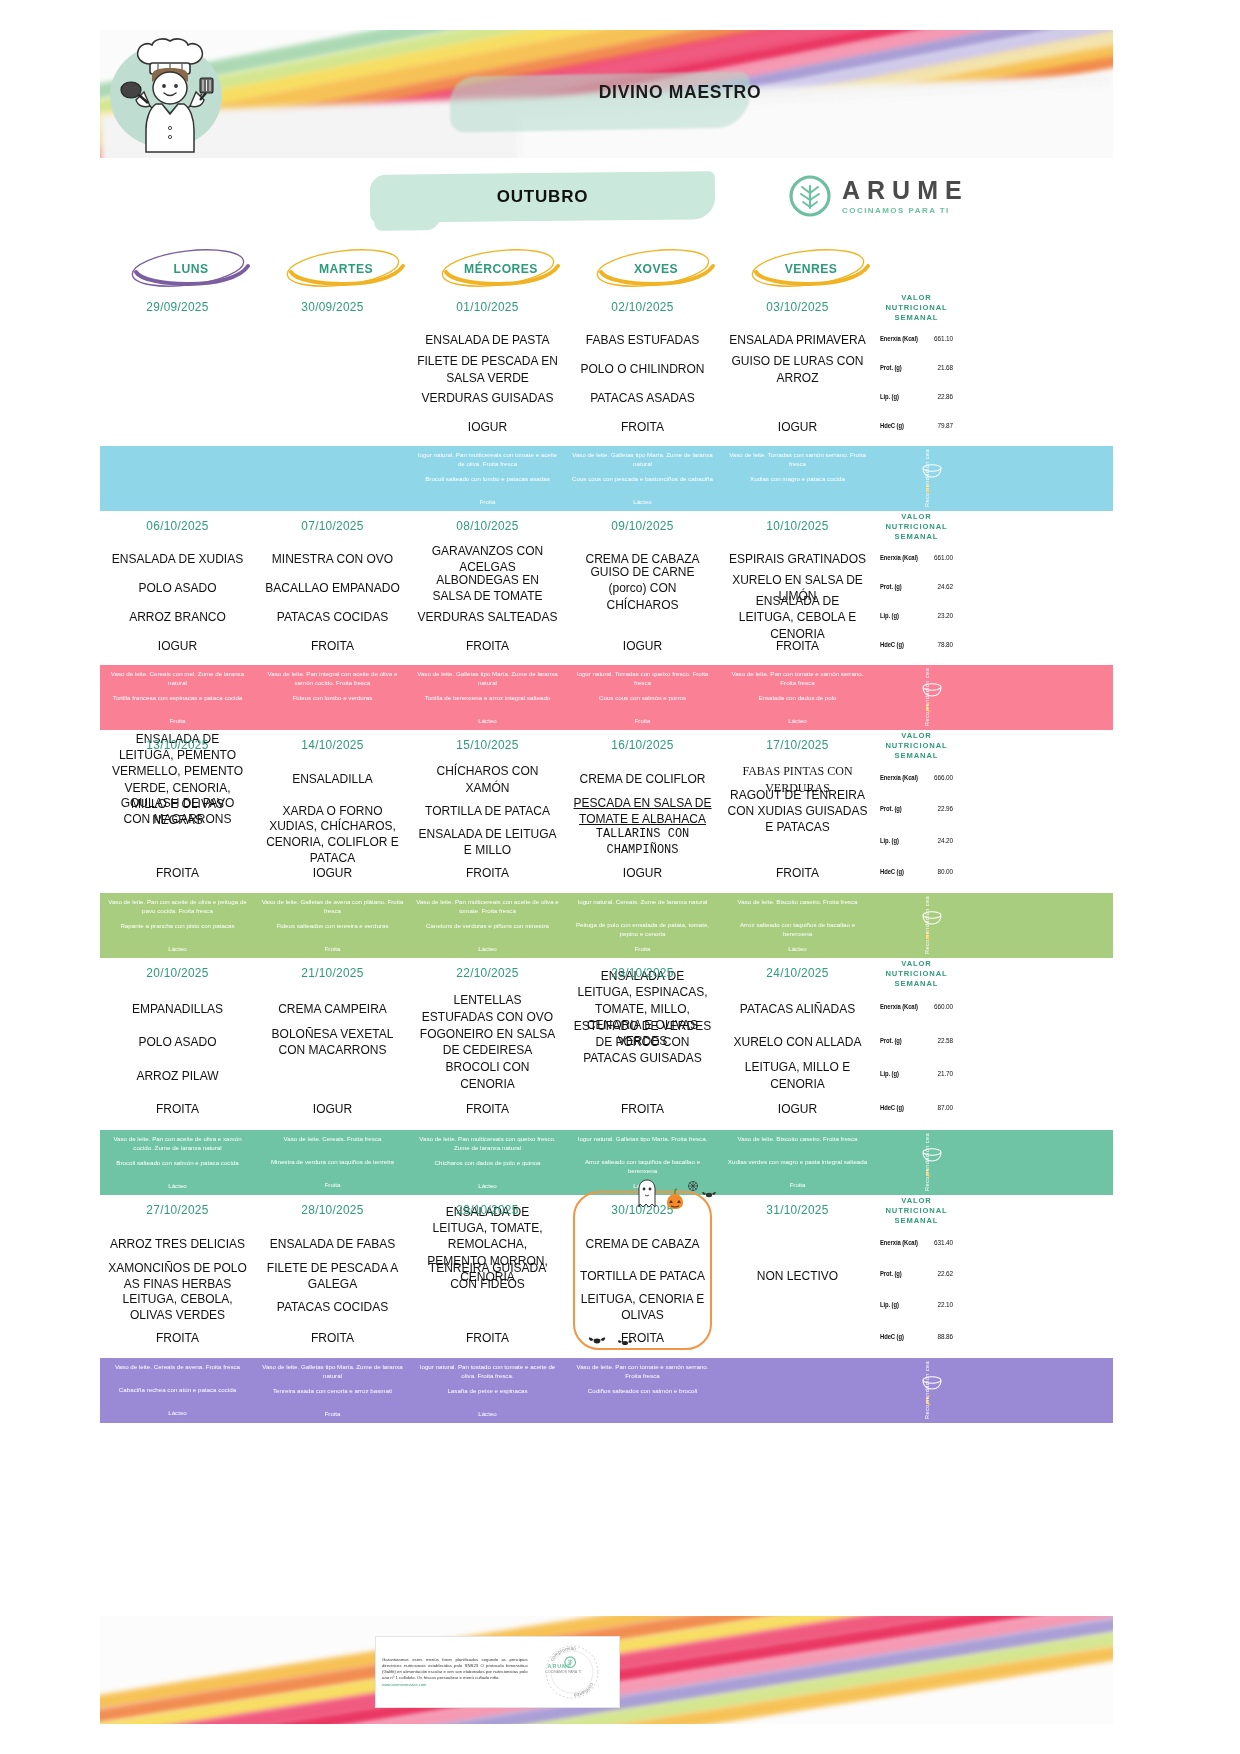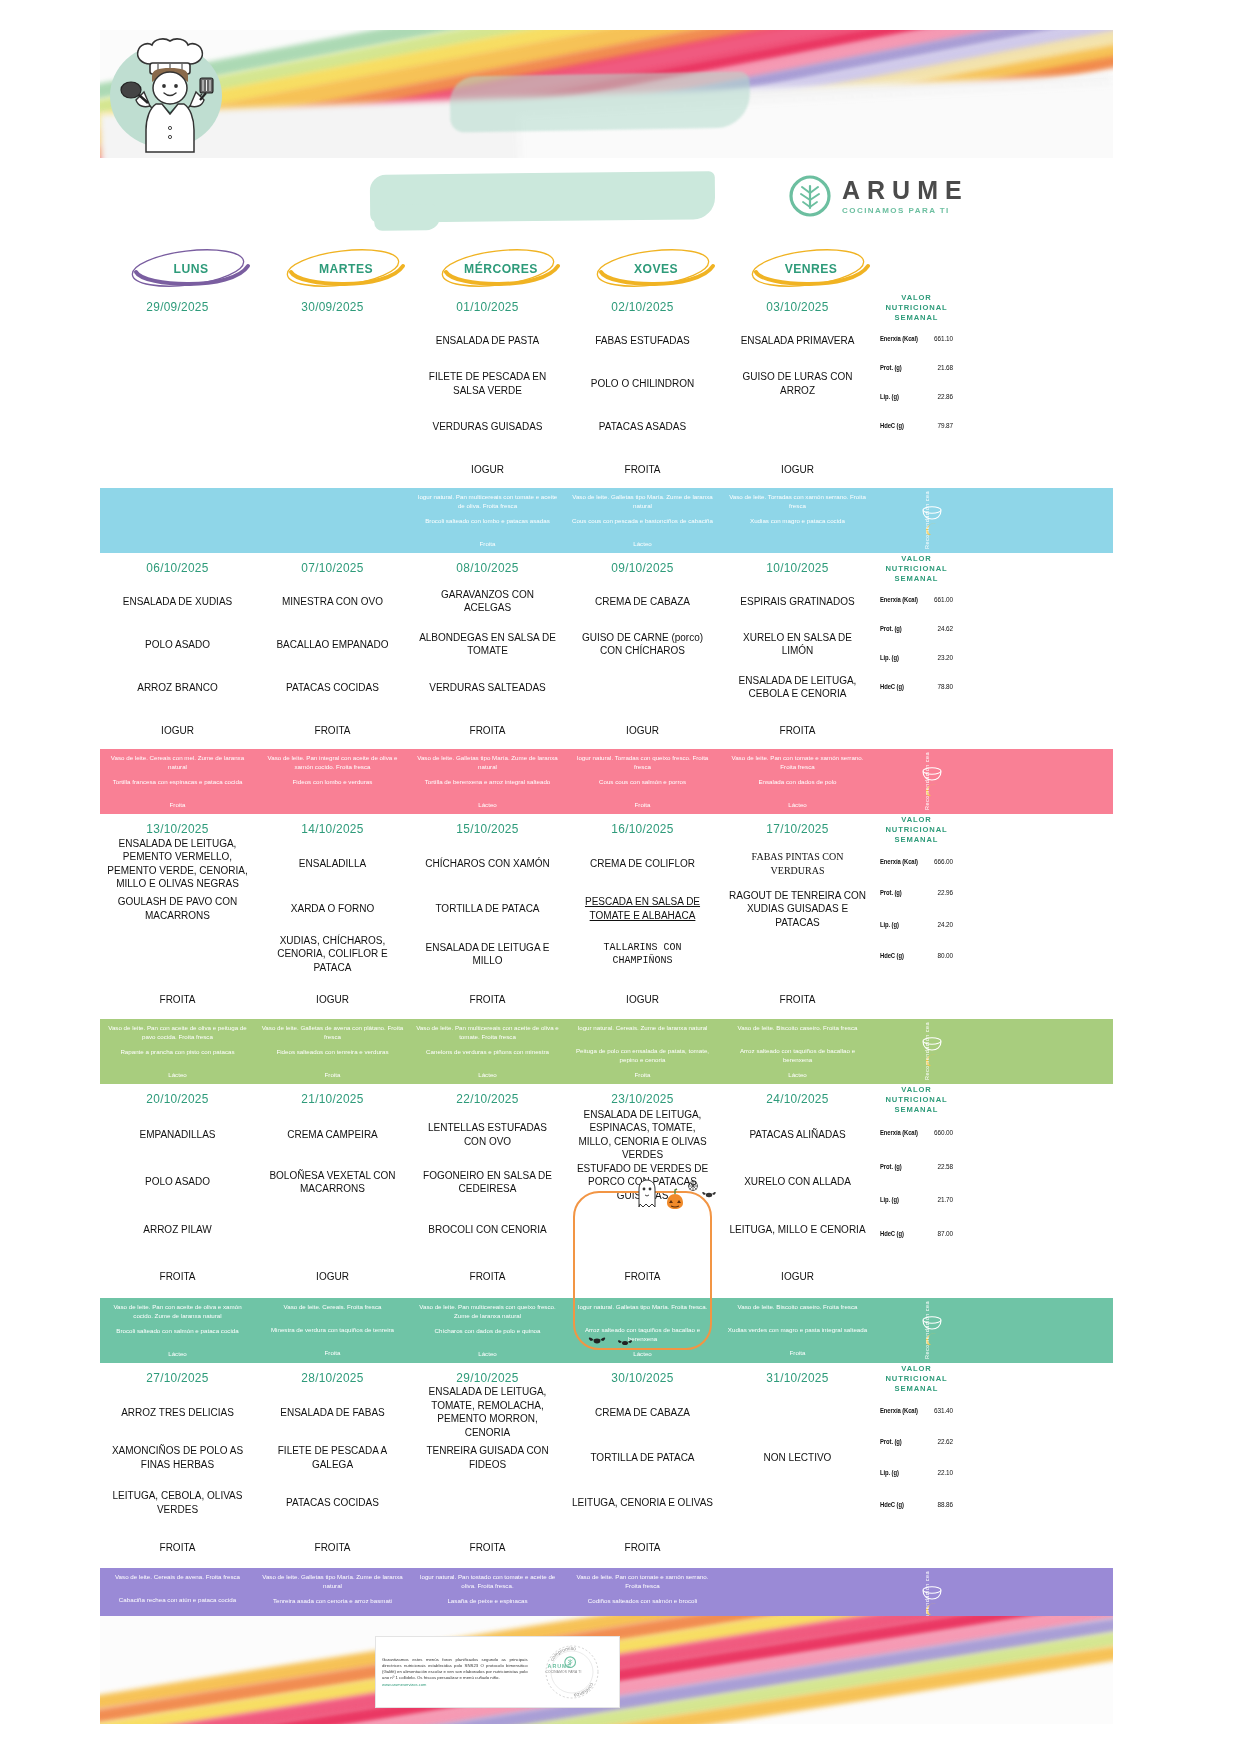--- a/index.html
+++ b/index.html
@@ -88,22 +88,22 @@
     transform:scaleX(.95);
   }
   .nuthead {
     height:30px; display:flex; flex-direction:column; align-items:center; justify-content:center;
     font-size:7.6px; color:#2e9b7a; font-weight:bold; letter-spacing:.9px; line-height:1.28;
     text-align:center; padding-top:2px;
   }
   .nuthead span { display:block; }
 
   .menucell {
-    padding:4px 6px; text-align:center; font-size:10px; color:#111; line-height:1.35;
-    display:flex; flex-direction:column; justify-content:flex-start; gap:14px;
+    padding:4px 6px; text-align:center; font-size:12px; color:#111; line-height:1.35;
+    display:flex; flex-direction:column; justify-content:flex-start; gap:0;
   }
   .menucell .dish {
     display:flex; align-items:center; justify-content:center; text-align:center;
     min-height:25px; padding:2px 1px;
   }
   .nutcell { padding:2px 3px; display:flex; flex-direction:column; justify-content:flex-start; }
   .nutline {
     display:flex; align-items:center; justify-content:space-between;
     min-height:25px; font-size:6.4px; color:#111; padding:2px 2px;
   }
@@ -212,23 +212,25 @@
       <path d="M70 74 L84 60" stroke="#333" stroke-width="1.5" fill="none"></path>
       <path d="M72 72 C78 74 84 72 86 66 L78 58 Z" fill="#fff" stroke="#333" stroke-width="1.4"></path>
       <rect x="82" y="44" width="13" height="15" rx="2" fill="#666" stroke="#222" stroke-width="1.1"></rect>
       <line x1="85" y1="46" x2="85" y2="57" stroke="#fff" stroke-width=".9"></line>
       <line x1="88.5" y1="46" x2="88.5" y2="57" stroke="#fff" stroke-width=".9"></line>
       <line x1="92" y1="46" x2="92" y2="57" stroke="#fff" stroke-width=".9"></line>
       <line x1="88" y1="59" x2="82" y2="66" stroke="#222" stroke-width="2.2"></line>
     </svg>
 
     <div class="banner-title-wash"></div>
+    <div class="banner-title">DIVINO MAESTRO</div>
   </div>
 
   <div class="month-wash"></div>
+  <div class="month-label">OUTUBRO</div>
 
   <div class="logo">
     <svg class="mark" viewBox="0 0 44 44">
       <path d="M22 3 C30 3 41 10 41 22 C41 34 30 41 22 41 C14 41 3 34 3 22 C3 10 14 3 22 3 Z" fill="none" stroke="#6cbfa0" stroke-width="3.2" stroke-linejoin="round"></path>
       <line x1="22" y1="12" x2="22" y2="34" stroke="#6cbfa0" stroke-width="2.2" stroke-linecap="round"></line>
       <line x1="22" y1="19" x2="14" y2="13" stroke="#6cbfa0" stroke-width="2" stroke-linecap="round"></line>
       <line x1="22" y1="19" x2="30" y2="13" stroke="#6cbfa0" stroke-width="2" stroke-linecap="round"></line>
       <line x1="22" y1="26" x2="13" y2="20" stroke="#6cbfa0" stroke-width="2" stroke-linecap="round"></line>
       <line x1="22" y1="26" x2="31" y2="20" stroke="#6cbfa0" stroke-width="2" stroke-linecap="round"></line>
       <line x1="22" y1="33" x2="15" y2="28" stroke="#6cbfa0" stroke-width="1.8" stroke-linecap="round"></line>

